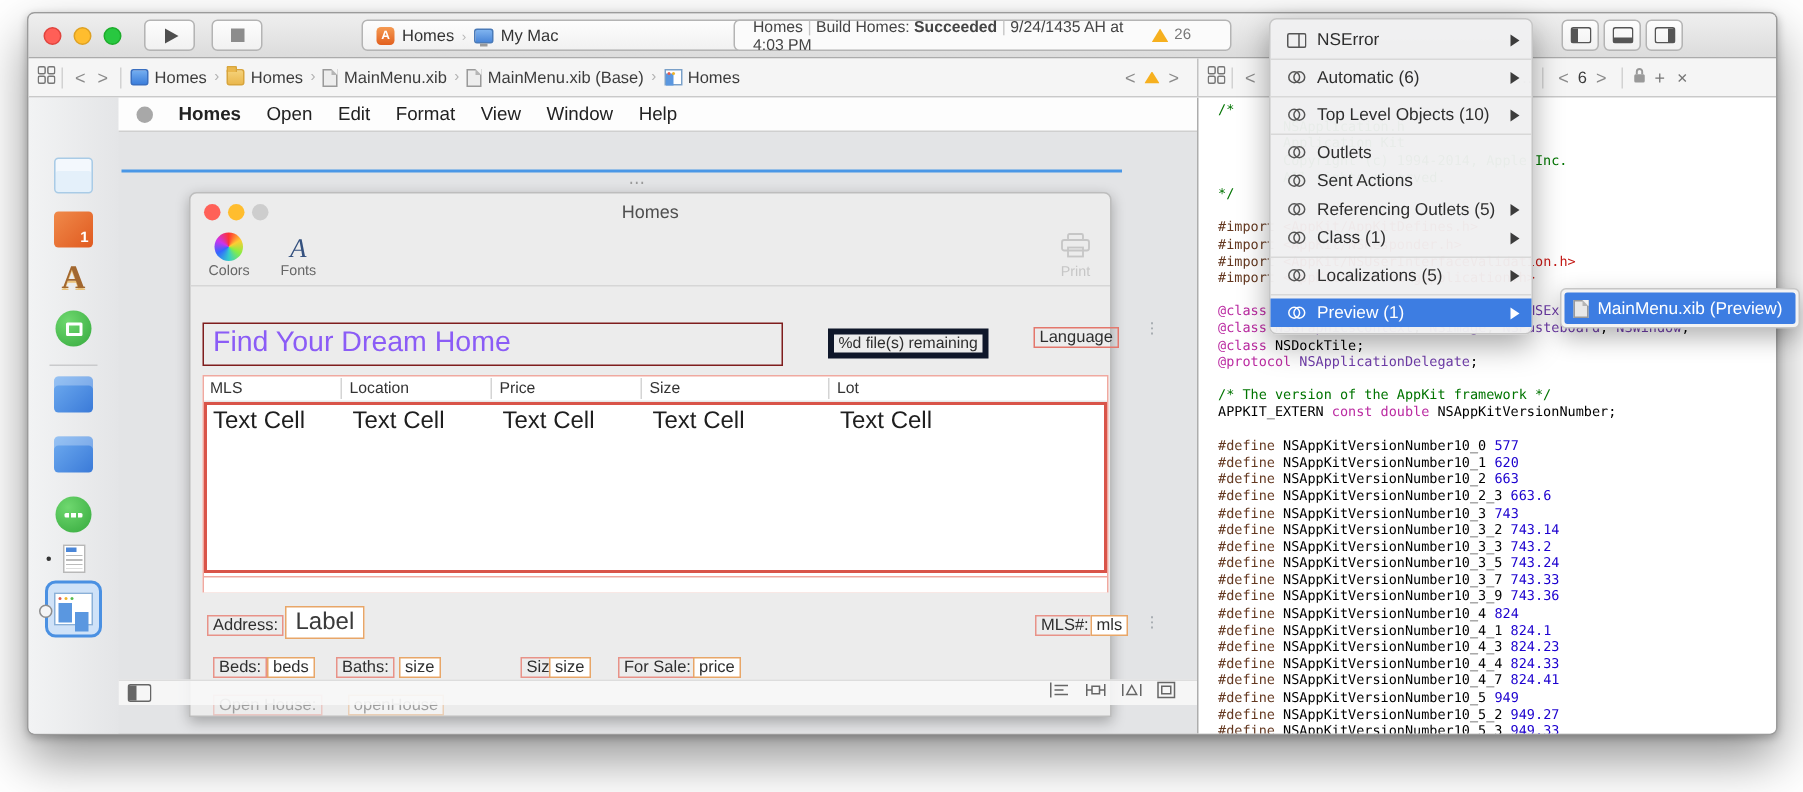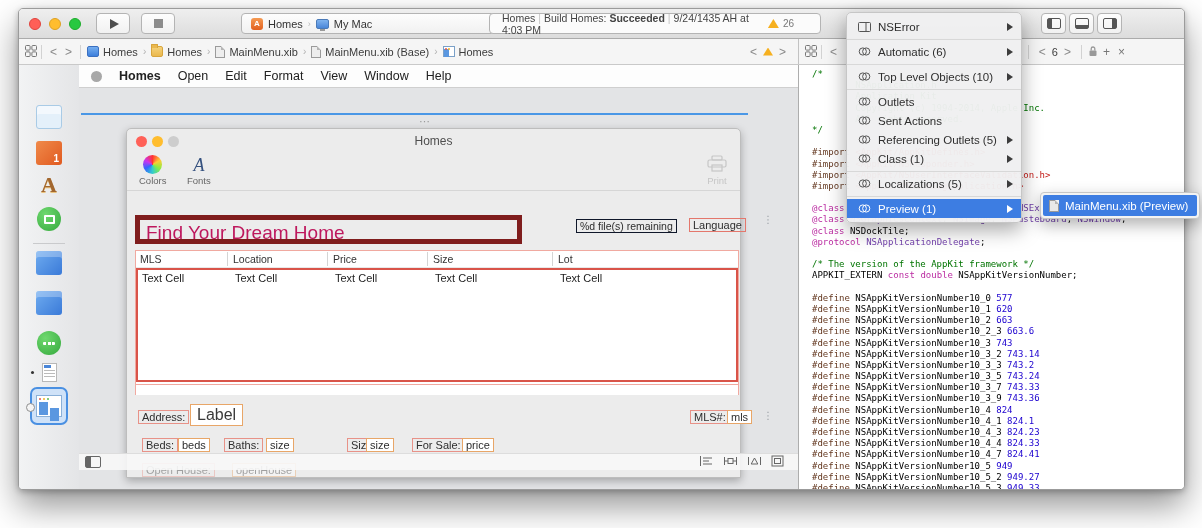--- a/index.html
+++ b/index.html
@@ -104,29 +104,29 @@
   .dl.r { left:9px; background:#ff6158; } .dl.y { left:25px; background:#ffbd2e; } .dl.g2 { left:41px; background:#cdcdcd; }
   .dtoolbar { position:relative; height:38px; border-bottom:1px solid #d6d6d6; }
   .titem { position:absolute; top:2px; text-align:center; font-size:9.5px; color:#666; }
   .colorwheel { width:19px; height:19px; border-radius:50%; margin:0 auto 1px;
     background:conic-gradient(#f33,#fc3,#8e4,#3cc,#36f,#c3e,#f33); }
   .fontA { font-family:"Liberation Serif", serif; font-style:italic; font-size:18px; color:#35517f; line-height:20px; }
   .printer { color:#c6c6c6; }
   .dcontent { position:relative; height:286px; font-size:11px; color:#2e2e2e; }
   .rbox { border:1px solid #e89288; padding:0 3px; display:inline-block; }
   .obox { border:1px solid #e8a668; padding:0 3px; display:inline-block; background:#fff; }
-  .heading { position:absolute; left:8px; top:24px; width:387px; height:29px; border:5px solid #7f1d1d; font-size:19px; color:#be185d; padding:2px 6px; white-space:nowrap; overflow:hidden; }
-  .remaining { position:absolute; left:425px; top:28px; border:1px solid #0f172a; font-size:10.5px; padding:0 3px;margin-left:24px; }
+  .heading { position:absolute; left:8px; top:24px; width:387px; height:29px; border:1px solid #7f1d1d; font-size:19px; color:#8b5cf6; padding:2px 6px; white-space:nowrap; overflow:hidden; }
+  .remaining { position:absolute; left:425px; top:28px; border:4px solid #0f172a; font-size:10.5px; padding:0 3px; }
   .langbtn { position:absolute; left:562px; top:27px; border:1px solid #e4776c; font-size:11px; padding:0 3px; }
   .dtable { position:absolute; left:8px; top:59px; width:604px; height:145px; border:1px solid #f0a9a0; background:#fff; }
   .thead { position:relative; height:17px; border-bottom:1px solid #e8e8e8; font-size:10.5px; color:#333; }
   .thead .col, .trow .col { position:absolute; top:2px; white-space:nowrap; }
   .colsep { position:absolute; top:1px; width:1px; height:14px; background:#d4d4d4; }
   .tbody { position:absolute; left:0px; top:17px; width:602px; height:114px; border:2px solid #d95449; background:#fff; }
-  .trow { position:relative; height:19px; font-size:11px; color:#1e1e1e;padding-left:46px; }
+  .trow { position:relative; height:19px; font-size:16px; color:#1e1e1e;padding-left:46px; }
   .tfoot { position:absolute; left:0; top:133px; width:602px; height:11px; border-top:1px solid #f0a9a0; background:#fff; }
   .addr-label { position:absolute; left:11px; top:219px; }
   .addr-value { position:absolute; left:63px; top:213px; font-size:16px; color:#3a3a3a; padding:1px 6px; }
   .mls-label { position:absolute; left:563px; top:219px; }
   .mls-value { position:absolute; left:600px; top:219px; }
   .frow { position:absolute; left:0; top:247px; width:100%; height:18px; }
   .frow .fl, .frow .fv { position:absolute; top:0; }
   .clipped { position:absolute; left:15px; top:272px; opacity:.4; }
   .clipped .cv { margin-left:14px; }
 

